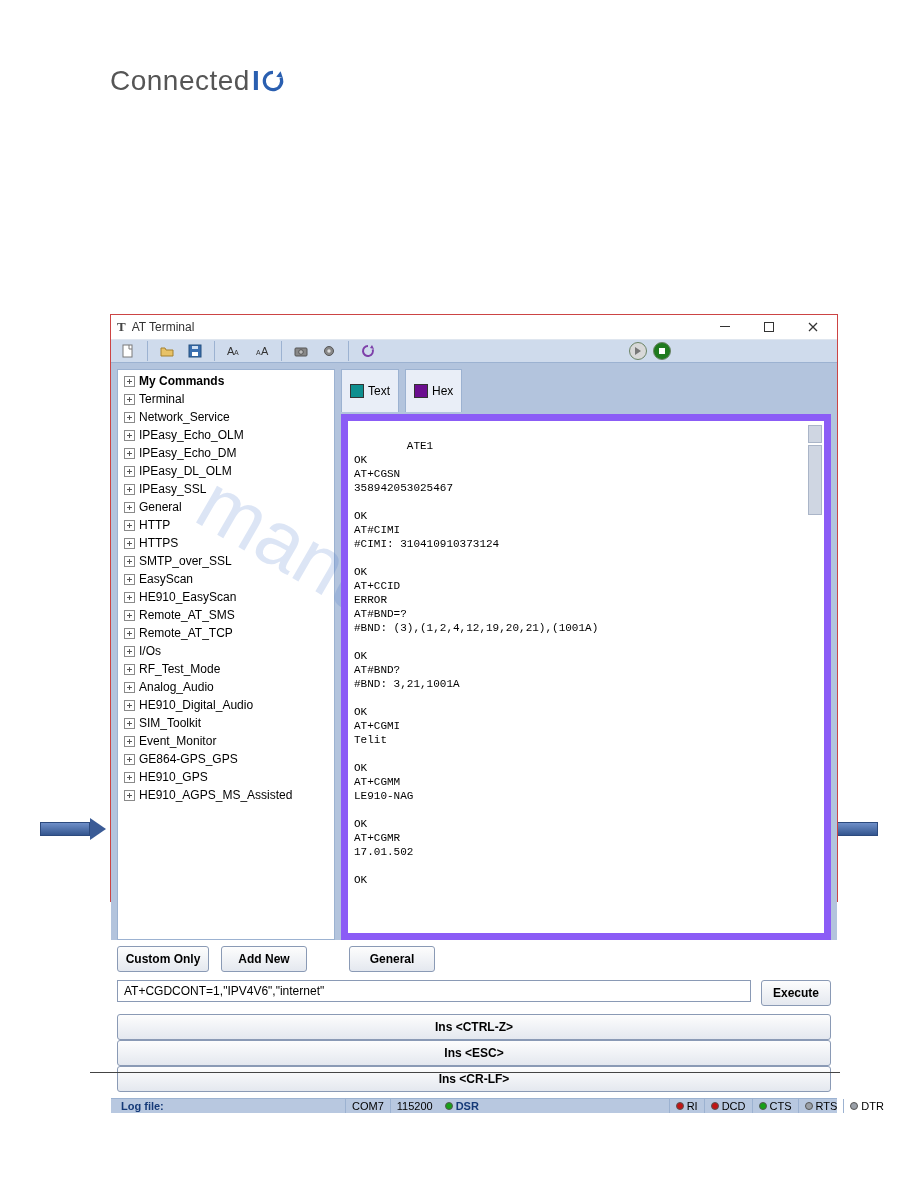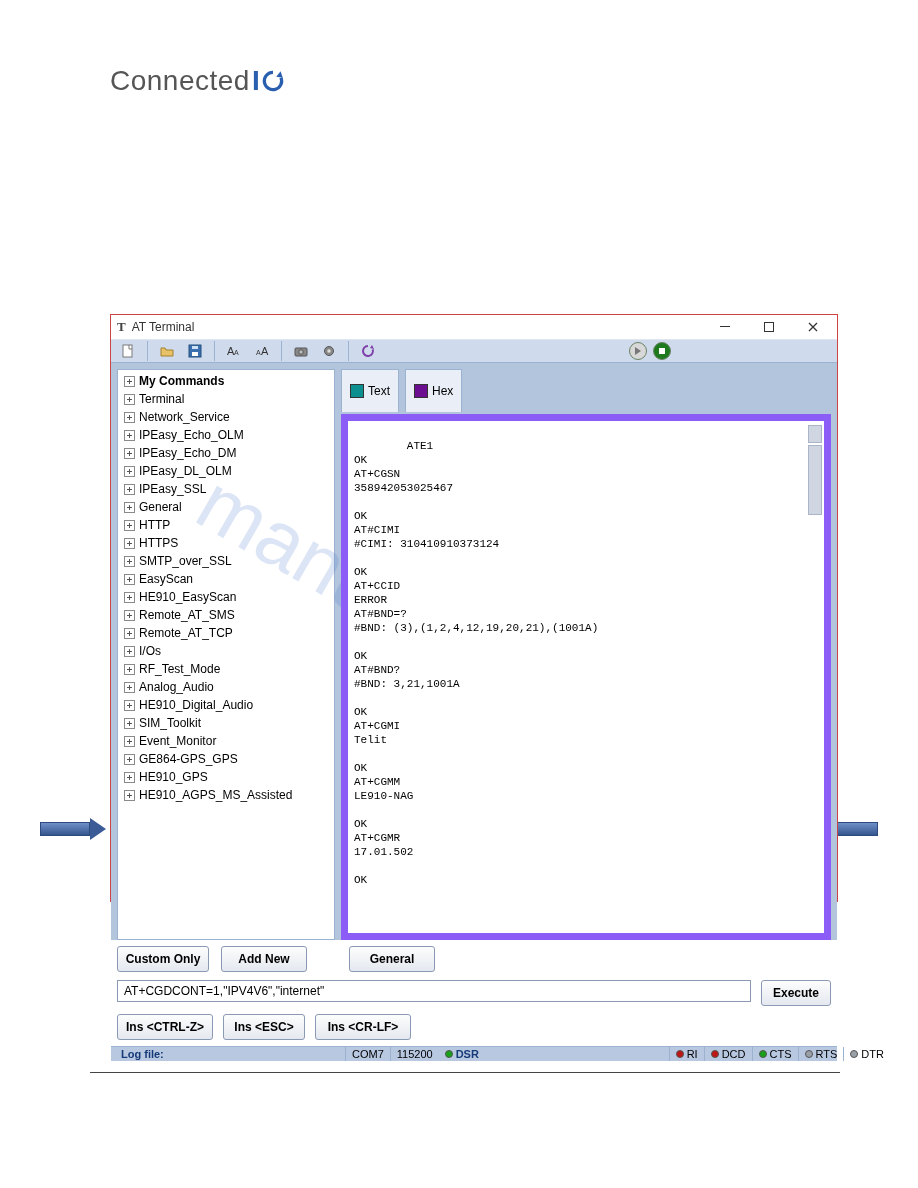--- a/index.html
+++ b/index.html
@@ -202,21 +202,21 @@
   .cmd-row {
     display: flex; gap: 10px; padding: 2px 6px 4px 6px;
   }
   .cmd-input {
     flex: 1; height: 22px;
     border: 1px solid #8a9ab5;
     background: #fff;
     padding: 2px 6px;
     font-size: 12px;
   }
-  .ins-row { display: flex; gap: 10px; padding: 4px 6px 6px 6px; }
+  .ins-row { display: flex; padding: 4px 6px 6px 6px; flex-direction: column; }
 
   .statusbar {
     height: 20px;
     background: #b8c8e0;
     border-top: 1px solid #9cb2d1;
     display: flex; align-items: center;
     font-size: 11px;
     padding: 0 4px;
     gap: 0;
   }

